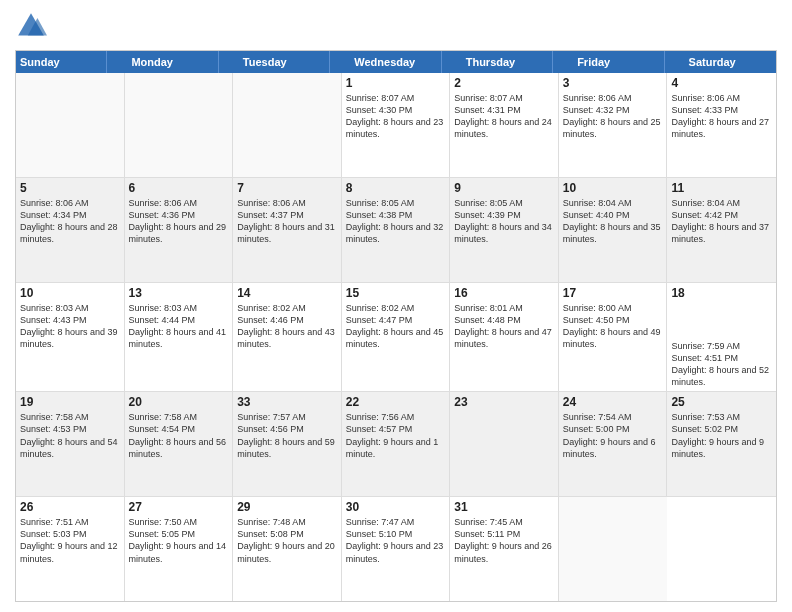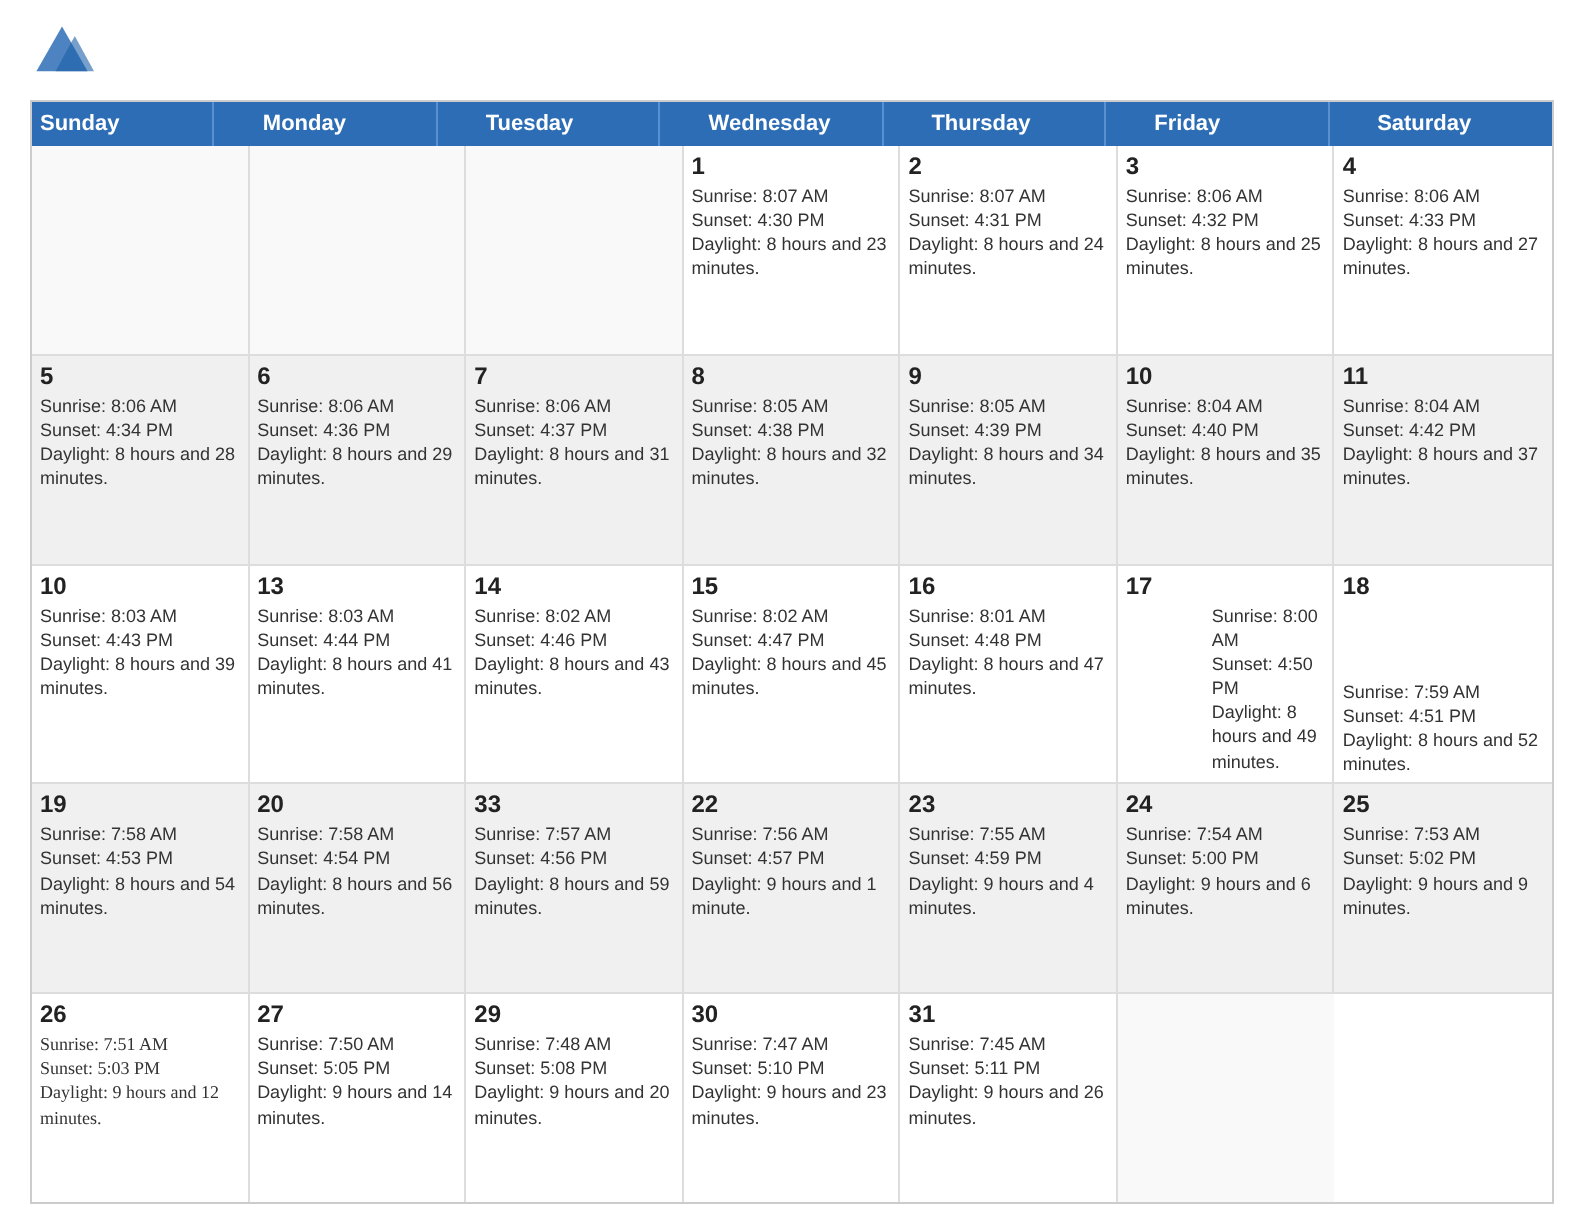--- a/index.html
+++ b/index.html
@@ -239,21 +239,21 @@
 Daylight: 8 hours and 45 minutes.</div>
           </div>
           <div class="cal-cell">
             <div class="day-number">16</div>
             <div class="cell-text" style="white-space: pre-line;">Sunrise: 8:01 AM
 Sunset: 4:48 PM
 Daylight: 8 hours and 47 minutes.</div>
           </div>
           <div class="cal-cell">
             <div class="day-number">17</div>
-            <div class="cell-text" style="white-space: pre-line; margin-left: 43px;">Sunrise: 8:00 AM
+            <div class="cell-text" style="white-space: pre-line;">Sunrise: 8:00 AM
 Sunset: 4:50 PM
 Daylight: 8 hours and 49 minutes.</div>
           </div>
           <div class="cal-cell">
             <div class="day-number">18</div>
             <div class="cell-text" style="white-space: pre-line; margin-top: 40px;">Sunrise: 7:59 AM
 Sunset: 4:51 PM
 Daylight: 8 hours and 52 minutes.</div>
           </div>
         </div>
@@ -277,41 +277,38 @@
 Daylight: 8 hours and 59 minutes.</div>
           </div>
           <div class="cal-cell shaded">
             <div class="day-number">22</div>
             <div class="cell-text" style="white-space: pre-line;">Sunrise: 7:56 AM
 Sunset: 4:57 PM
 Daylight: 9 hours and 1 minute.</div>
           </div>
           <div class="cal-cell shaded">
             <div class="day-number">23</div>
-            <div class="cell-text" style="white-space: pre-line;">Sunrise: 7:55 AM
-Sunset: 4:59 PM
-Daylight: 9 hours and 4 minutes.</div>
           </div>
           <div class="cal-cell shaded">
             <div class="day-number">24</div>
             <div class="cell-text" style="white-space: pre-line;">Sunrise: 7:54 AM
 Sunset: 5:00 PM
 Daylight: 9 hours and 6 minutes.</div>
           </div>
           <div class="cal-cell shaded">
             <div class="day-number">25</div>
             <div class="cell-text" style="white-space: pre-line;">Sunrise: 7:53 AM
 Sunset: 5:02 PM
 Daylight: 9 hours and 9 minutes.</div>
           </div>
         </div>
         <div class="cal-row">
           <div class="cal-cell">
             <div class="day-number">26</div>
-            <div class="cell-text" style="white-space: pre-line; font-family: Liberation Serif, serif;">Sunrise: 7:51 AM
+            <div class="cell-text" style="white-space: pre-line;">Sunrise: 7:51 AM
 Sunset: 5:03 PM
 Daylight: 9 hours and 12 minutes.</div>
           </div>
           <div class="cal-cell">
             <div class="day-number">27</div>
             <div class="cell-text" style="white-space: pre-line;">Sunrise: 7:50 AM
 Sunset: 5:05 PM
 Daylight: 9 hours and 14 minutes.</div>
           </div>
           <div class="cal-cell">

